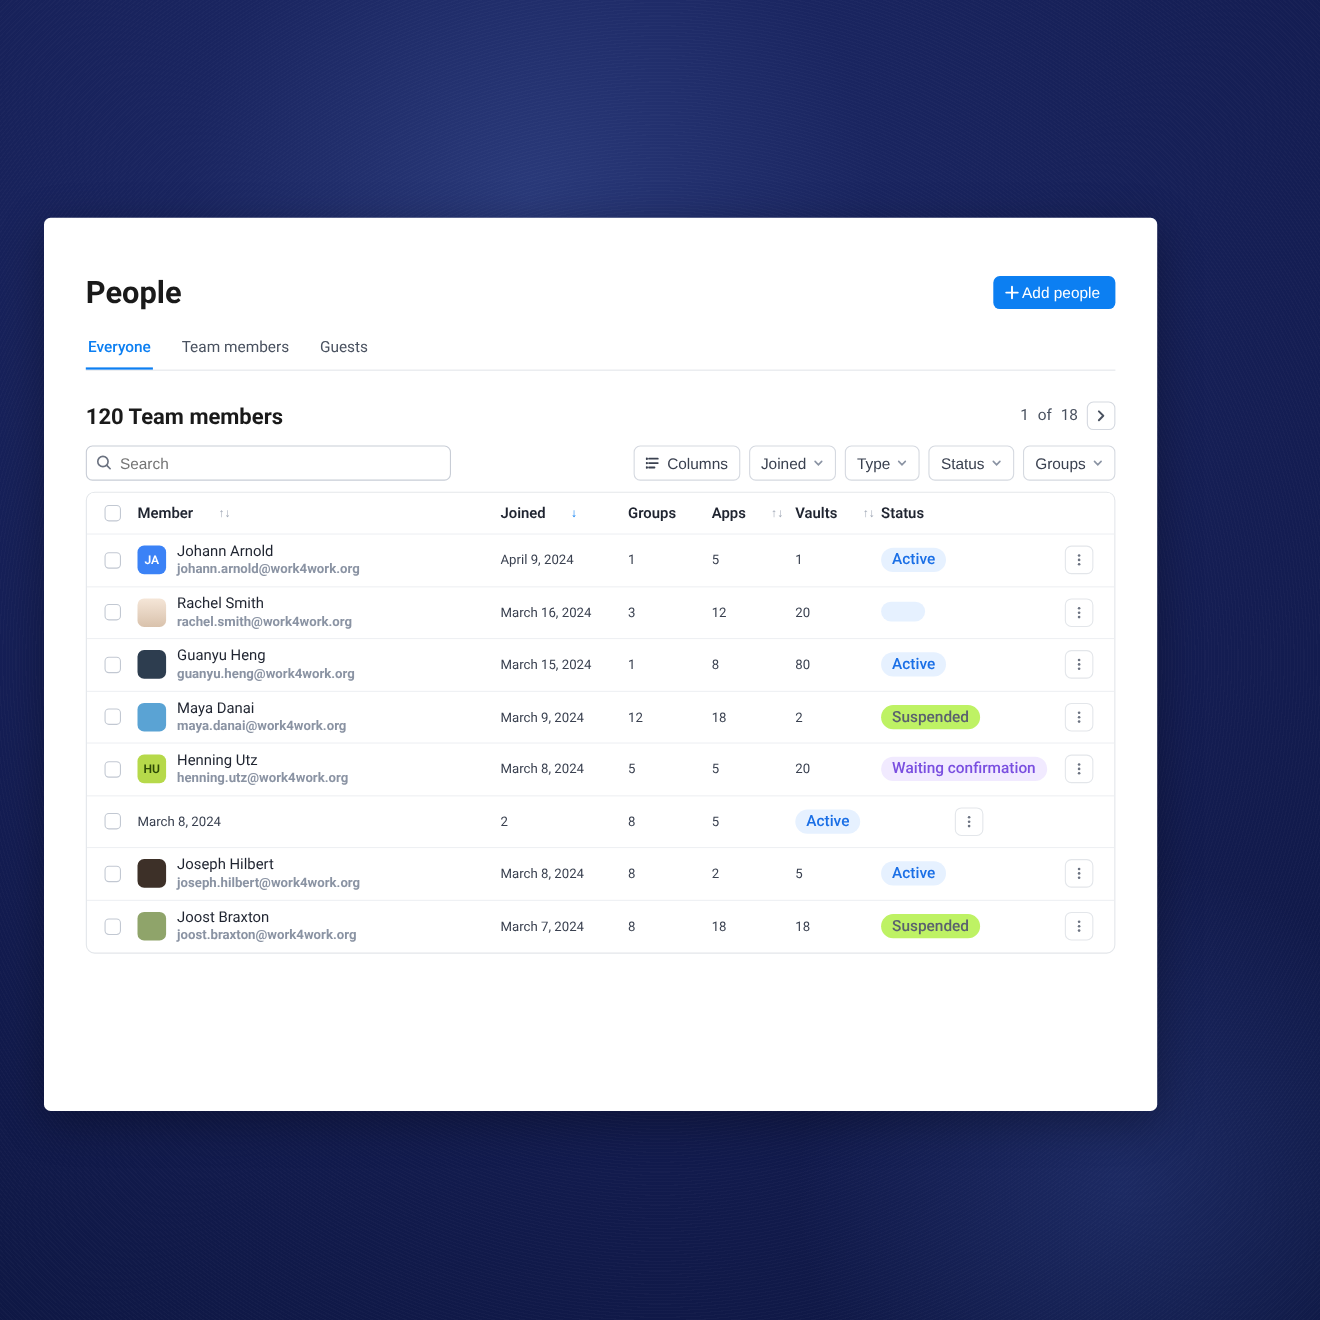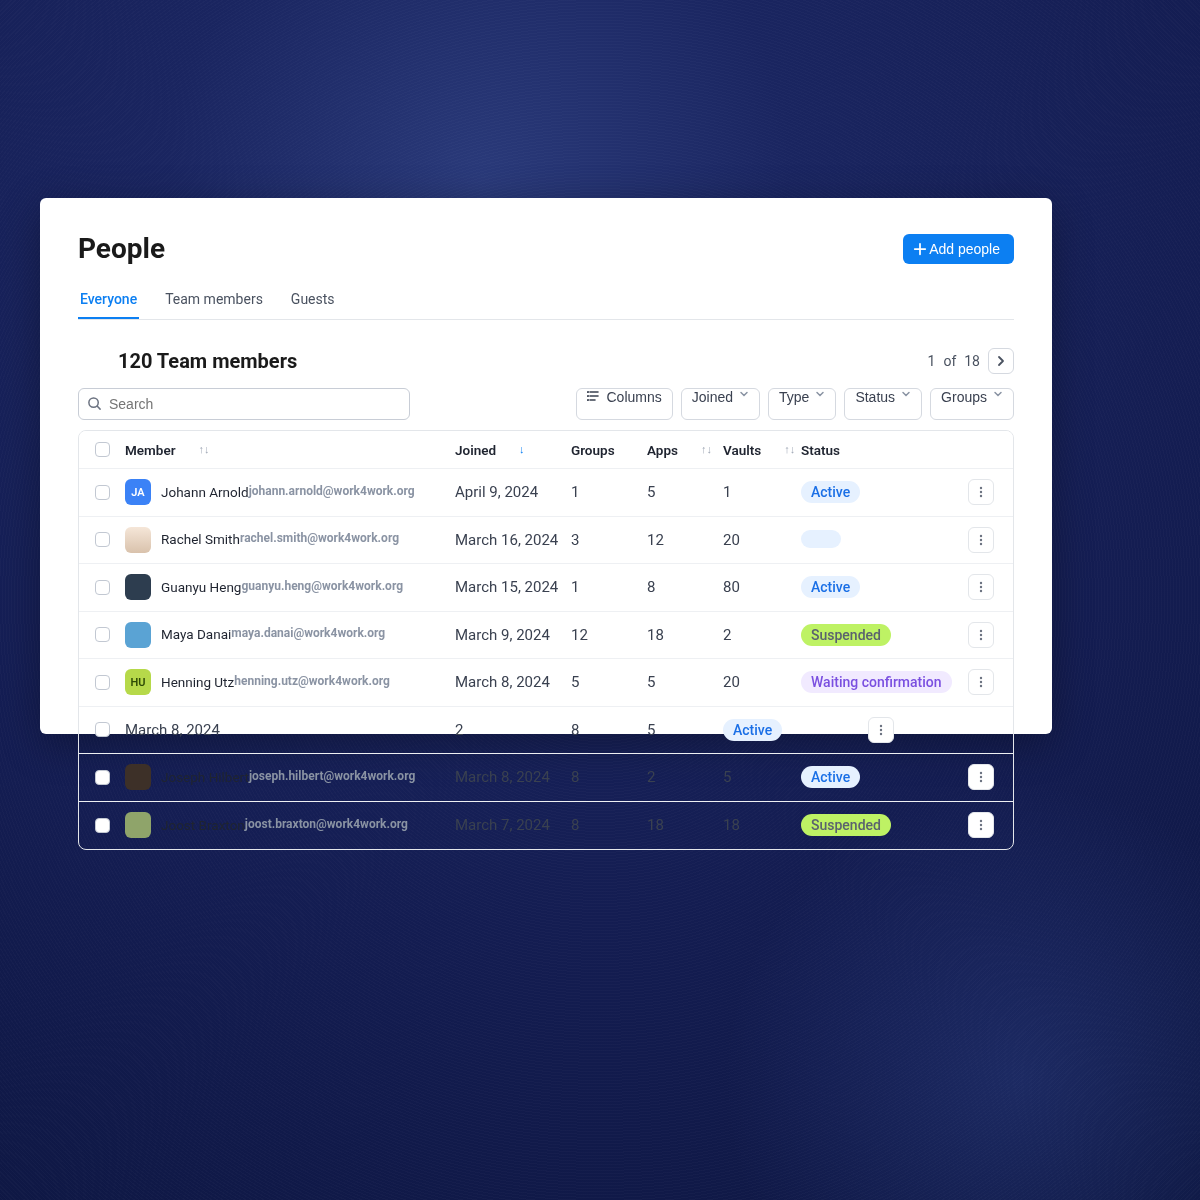--- a/index.html
+++ b/index.html
@@ -12,76 +12,76 @@
 }
 body::before {
   content:""; position:absolute; inset:0;
   background-image:
     radial-gradient(circle at 85% 90%, rgba(100,140,255,0.15) 0%, transparent 20%),
     repeating-radial-gradient(circle at 50% 50%, rgba(255,255,255,0.02) 0px, rgba(255,255,255,0.02) 1px, transparent 1px, transparent 3px);
 }
 .panel {
   position: absolute;
   left: 40px; top: 198px;
-  width: 1012px; height: 536px;
+  width: 1012px; height: 812px;
   background: #fff;
   border-radius: 6px;
-  padding: 34px 38px 0 38px;
+  padding: 51px 38px 0 38px;
   box-shadow: 0 10px 40px rgba(0,0,0,0.3);
   color: #1a1a1a;
 }
 .header-row { display:flex; justify-content:space-between; align-items:center; margin-bottom: 18px;}
 .page-title { font-size: 28px; font-weight: 700; color:#1a1a1a;}
 .add-btn {
   background:#0c7ff2; color:#fff; border:none; border-radius:6px;
   font-size:14px; font-weight:500; padding:7px 14px 7px 10px;
   display:flex; align-items:center; gap:2px; cursor:pointer;margin-left:32px;
 }
 .add-btn svg { width:14px; height:14px; }
 .tabs { display:flex; gap:24px; border-bottom:1px solid #e3e6ea; margin-bottom: 28px;}
 .tab { font-size:14px; color:#4a5260; padding:8px 2px 10px; cursor:pointer; border-bottom:2px solid transparent;}
 .tab.active { color:#0c7ff2; border-bottom-color:#0c7ff2; font-weight:500;}
-.subhead-row { display:flex; justify-content:space-between; align-items:center; margin-bottom:14px;margin-left:40px;}
+.subhead-row { display:flex; justify-content:space-between; align-items:center; margin-bottom:14px;}
 .count-title { font-size:20px; font-weight:700;}
 .pager { display:flex; align-items:center; gap:8px; font-size:14px; color:#4a5260;}
 .pager-btn { width:26px; height:26px; border:1px solid #d5d9e0; border-radius:6px; display:flex; align-items:center; justify-content:center; cursor:pointer; background:#fff;}
 .toolbar { display:flex; justify-content:space-between; gap:10px; margin-bottom:10px;}
 .search-wrap { position:relative; width:332px;}
 .search-input {
   width:100%; height:32px; border:1px solid #c8cdd6; border-radius:6px;
   padding:0 10px 0 30px; font-size:14px; outline:none;
 }
 .search-icon { position:absolute; left:9px; top:8px; color:#6b7280;}
 .filters { display:flex; gap:8px;}
 .filter-btn {
   height:32px; border:1px solid #d5d9e0; border-radius:6px; background:#fff;
-  font-size:14px; color:#3a4150; padding:0 10px; display:flex; gap:6px; cursor:pointer;
+  font-size:14px; color:#3a4150; padding:0 10px; display:flex; align-items:center; gap:6px; cursor:pointer;
 }
 .chev { color:#8a93a3; }
 .table { border:1px solid #e3e6ea; border-radius:8px; overflow:hidden;}
 .thead, .trow {
   display:grid;
   grid-template-columns: 46px 330px 116px 76px 76px 78px 160px 40px;
   align-items:center;
   border-bottom:1px solid #eef0f3;
   font-size:14px;
 }
 .trow { height:47.5px; }
 .thead { height:38px; background:#fff; font-weight:600; color:#1f2430; font-size:13.5px;}
 .thead > div { display:flex; align-items:center; gap:23px;}
 .sort { color:#a0a8b6; font-size:11px;}
 .sort.act { color:#0c7ff2;}
 .check-cell { display:flex; justify-content:center;}
 .checkbox { width:15px; height:15px; border:1.5px solid #c2c8d2; border-radius:4px; cursor:pointer; background:#fff;}
 .member-cell { display:flex; align-items:center; gap:10px;}
 .avatar { width:26px; height:26px; border-radius:6px; display:flex; align-items:center; justify-content:center; font-size:11px; font-weight:600; color:#fff;}
-.mtext { display:flex; flex-direction:row; line-height:1.25;}
+.mtext { display:flex; flex-direction:column; line-height:1.25;}
 .mname { font-size:13.5px; color:#1f2430;}
 .memail { font-size:12px; color:#8a93a3;font-weight:bold;}
-.cell { color:#3a4150; font-size:15px;}
+.cell { color:#3a4150; font-size:12px;}
 .badge { display:inline-block; padding:3px 10px; border-radius:999px; font-size:14px; font-weight:500;}
 .badge.Active { background:#e6f1ff; color:#1a6fe6;}
 .badge.Suspended { background:#bef264; color:#5a616e;}
 .badge.Waiting { background:#f1eaff; color:#7a4fe0;}
 .badge.blank { background:#e6f1ff; color:transparent; width:40px; height:18px;}
 .actions { display:flex; justify-content:center;}
 .kebab { width:26px; height:26px; border:1px solid #e3e6ea; border-radius:6px; display:flex; align-items:center; justify-content:center; cursor:pointer; color:#6b7280; background:#fff;}
 .trow:last-child { border-bottom:none;}
 
 .av-ja { background:#3b82f6;}

